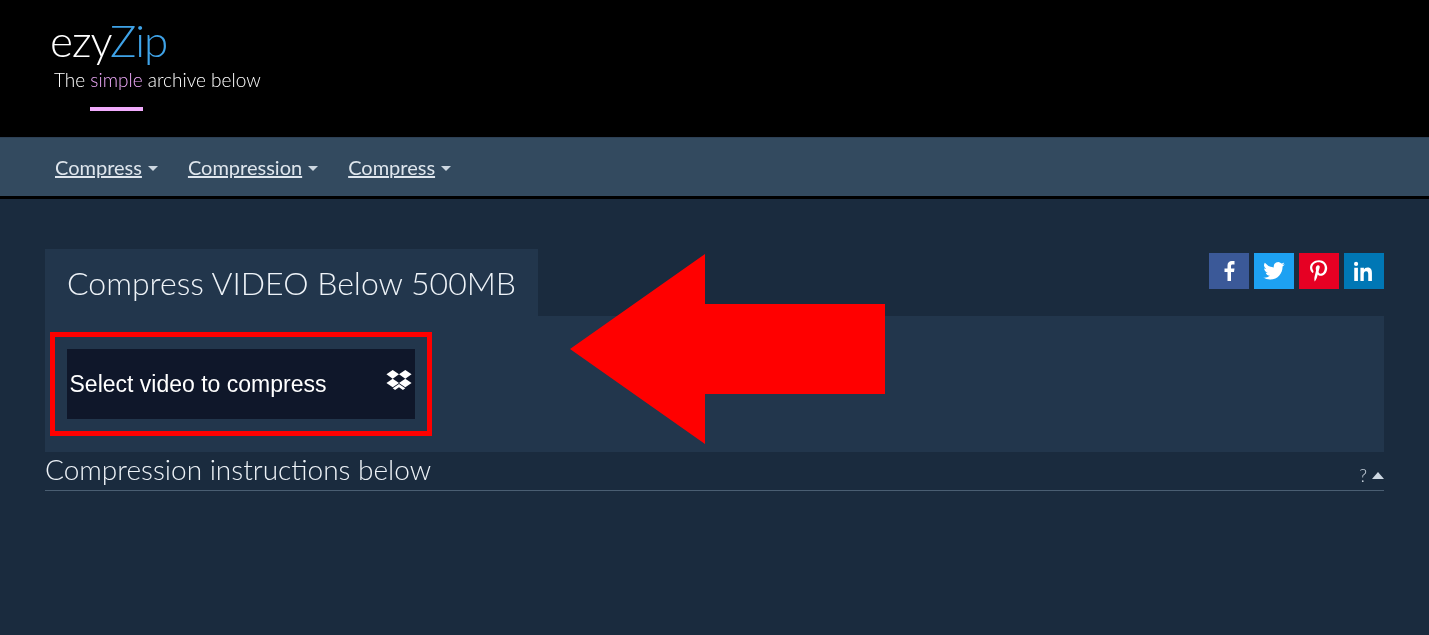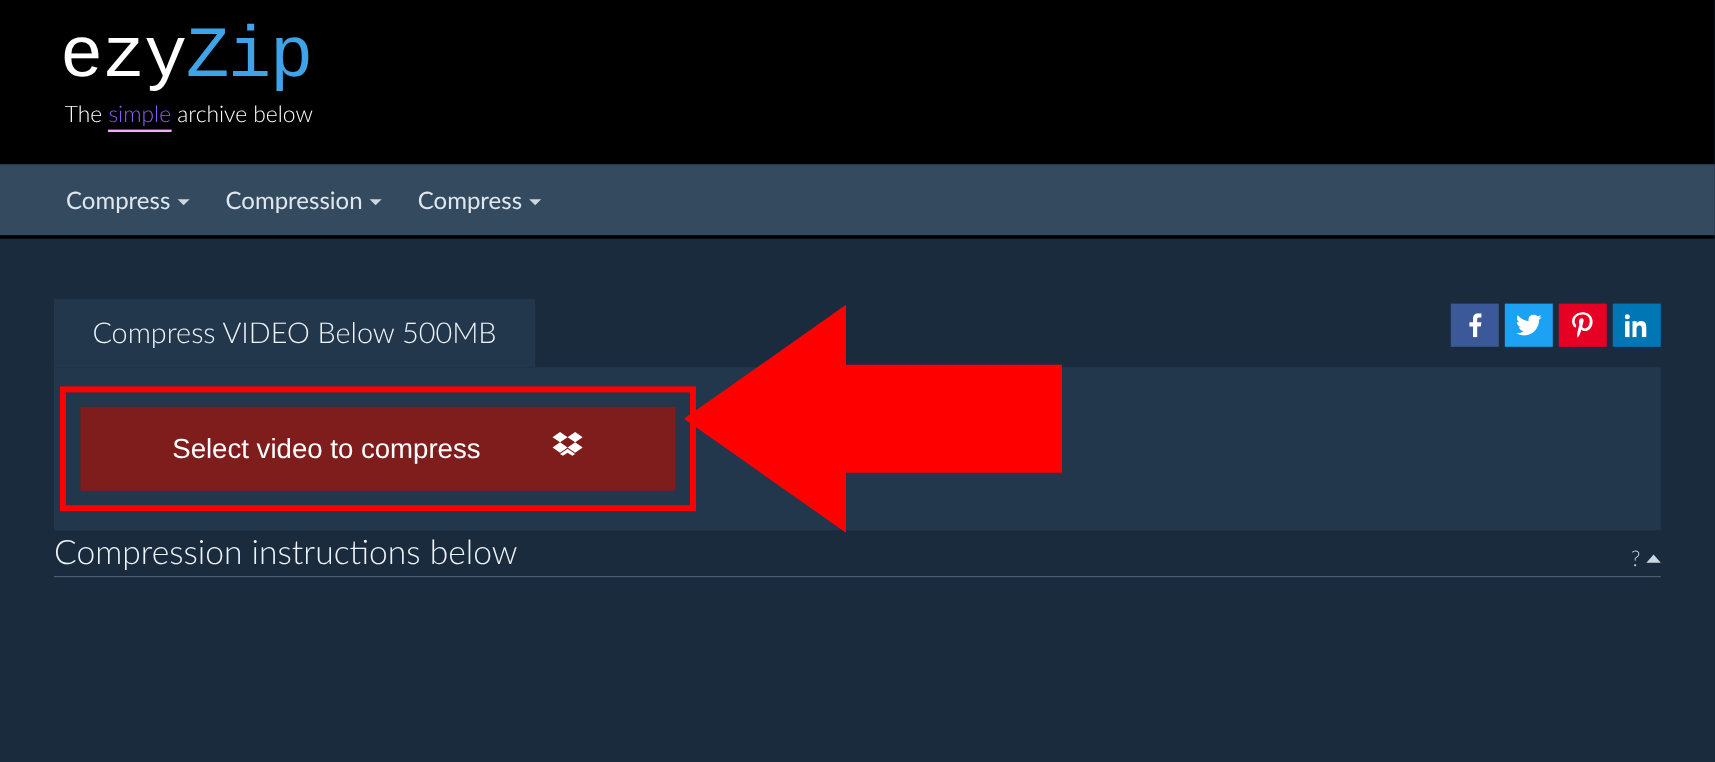--- a/index.html
+++ b/index.html
@@ -13,39 +13,38 @@
     height:635px;
   }
 
   
   .header {
     background:#000;
     height:137px;
     padding:18px 0 0 50px;
   }
   .logo-text {
-    font-size:60px;
+    font-size:44px;
     font-weight:300;
     letter-spacing:-1px;
     line-height:1;
-    font-family:Liberation Mono, monospace;
   }
   .logo-ezy { color:#fff; }
   .logo-zip { color:#3fa3e8; }
   .tagline {
     font-size:19px;
     color:#fff;
     margin-top:6px;
     margin-left:4px;
     font-weight:300;
   }
   .tagline .simple {
-    color:#8b5cf6;
-    border-bottom:2px solid #f0abfc;
-    padding-bottom:1px;
+    color:#f0abfc;
+    border-bottom:4px solid #f0abfc;
+    padding-bottom:16px;
   }
 
   
   .navbar {
     background:#334a5f;
     height:62px;
     display:flex;
     align-items:center;
     padding-left:55px;
     gap:30px;
@@ -53,20 +52,21 @@
     border-bottom:3px solid #000;
   }
   .nav-item {
     color:#dfe6ed;
     font-size:20px;
     font-weight:400;
     cursor:pointer;
     display:flex;
     align-items:center;
     gap:6px;
+    text-decoration:underline;
   }
   .caret-down {
     display:inline-block;
     width:0;height:0;
     border-left:5px solid transparent;
     border-right:5px solid transparent;
     border-top:5px solid #cdd7e1;
     margin-top:3px;
   }
 
@@ -77,22 +77,22 @@
   }
 
   .topline {
     display:flex;
     justify-content:space-between;
     align-items:flex-start;
   }
 
   .tab {
     background:#22364c;
-    padding:14px 32px;
-    font-size:24px;
+    padding:14px 22px;
+    font-size:32px;
     font-weight:300;
     color:#eef3f8;
   }
 
   .share-row {
     display:flex;
     gap:5px;
     margin-top:4px;
   }
   .share-btn {
@@ -116,25 +116,25 @@
   }
 
   .red-box {
     border:5px solid #ff0000;
     display:inline-block;
     margin-left:5px;
     padding:12px;
   }
 
   .select-btn {
-    background:#7f1d1d;
+    background:#0f172a;
     color:#fff;
     font-size:23px;
     font-weight:300;
-    width:496px;
+    width:348px;
     height:70px;
     display:flex;
     align-items:center;
     justify-content:center;
     gap:60px;
     cursor:pointer;
     border:none;
   }
   .select-btn .txt { flex:0 0 auto; }
   .select-btn .dbx { flex:0 0 auto; }

